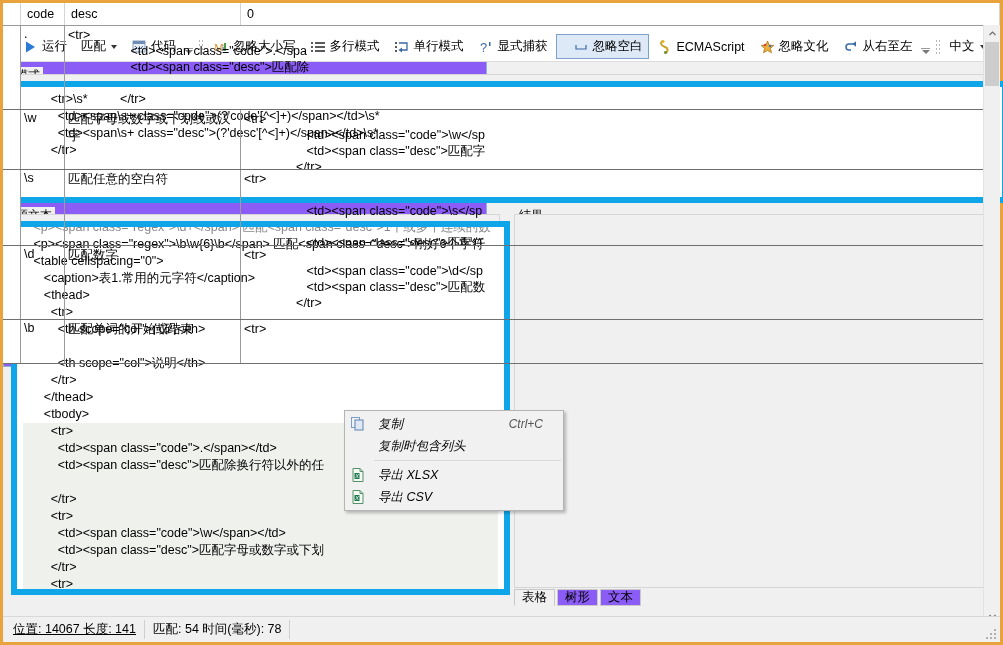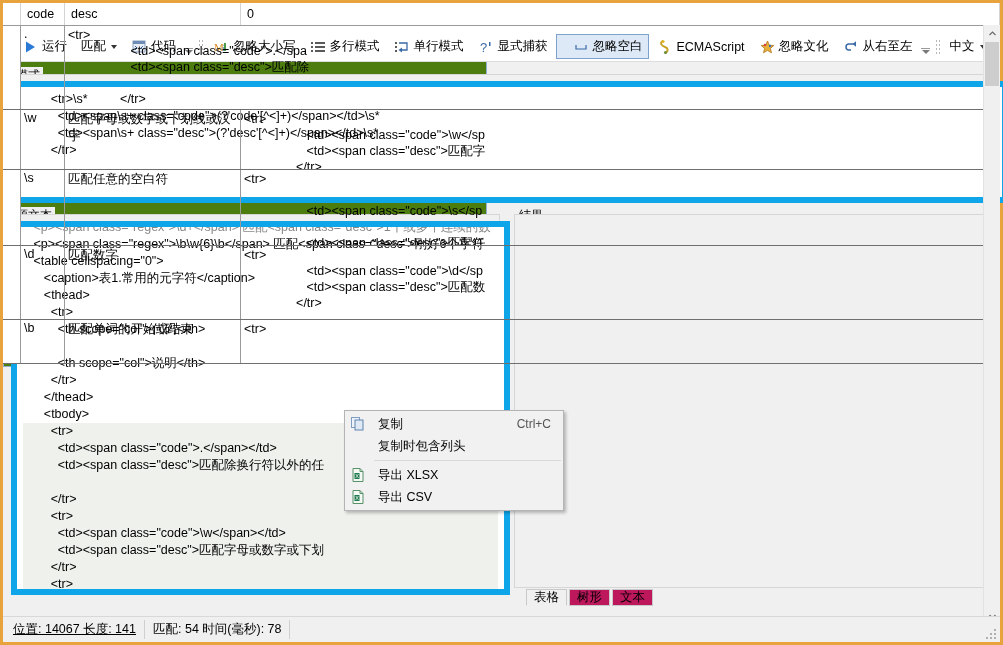--- a/index.html
+++ b/index.html
@@ -92,21 +92,21 @@
   }
   
   #pattern-box{left:8px;top:78px;width:985px;height:110px;}
   #pattern-text{padding:4px 6px;}
   
   #source-box{left:8px;top:218px;width:487px;height:362px;}
   #source-text{padding:0 6px;}
   .hl{background:#eef1ec;}
   
   #result-box{left:511px;top:218px;width:482px;height:362px;
-     border:1px solid #8faed0;background:#4d7c0f;}
+     border:1px solid #8faed0;background:#8b5cf6;}
   .grid{position:absolute;left:0;top:0;right:0;bottom:0;overflow:hidden;}
   .grid-head{
     display:flex;height:22px;background:#fff;border-bottom:1px solid #9a9a9a;
     font-size:12.5px;
   }
   .gh{
     display:flex;align-items:center;padding-left:6px;box-sizing:border-box;
     border-right:1px solid #d4d4d4;height:22px;color:#000;
   }
   .gh.c0{width:18px;padding-left:0;border-right:1px solid #d4d4d4;}
@@ -129,25 +129,25 @@
   }
   .vsb .arrow{height:17px;display:flex;align-items:center;justify-content:center;color:#707070;font-size:9px;}
   .vsb .thumb{position:absolute;left:1px;right:1px;top:17px;height:44px;background:#cdcdcd;}
   .hsb{
     position:absolute;left:0;right:0;bottom:0;height:17px;background:#f0f0f0;
     border-top:1px solid #e2e2e2;
   }
   .hsb .arrow{position:absolute;top:0;width:17px;height:17px;display:flex;align-items:center;justify-content:center;color:#8a8a8a;font-size:10px;}
   .hsb .thumb{position:absolute;top:1px;bottom:1px;left:17px;width:436px;background:#cdcdcd;}
   
-  .tabs{position:absolute;left:523px;top:585px;height:18px;display:flex;align-items:flex-end;}
+  .tabs{position:absolute;left:511px;top:585px;height:18px;display:flex;align-items:flex-end;}
   .tab{
     height:17px;padding:0 7px;box-sizing:border-box;
     display:flex;align-items:center;font-size:12.5px;
-    border:1px solid #c9c9c9;background:#be185d;margin-right:2px;color:#000;
+    border:1px solid #c9c9c9;background:#8b5cf6;margin-right:2px;color:#000;
   }
   .tab.active{background:#f0f0f0;border-bottom-color:#f0f0f0;border-top:1px solid #c9c9c9;}
   
   .statusbar{
     position:absolute;left:0;right:0;bottom:0;height:25px;
     background:#f0f0f0;border-top:1px solid #d8d8d8;
     display:flex;align-items:center;font-size:12.5px;
   }
   .sb-cell{
     height:19px;display:flex;align-items:center;padding:0 8px;
@@ -158,21 +158,21 @@
   
   .ctxmenu{
     position:absolute;left:341px;top:407px;width:218px;
     background:#f1f1f1;border:1px solid #b4b4b4;
     box-shadow:2px 2px 3px rgba(0,0,0,.25);
     padding:2px 0;
   }
   .ctx-gutter{position:absolute;left:0;top:0;bottom:0;width:27px;background:#f1f1f1;}
   .ctx-item{
     position:relative;display:flex;align-items:center;height:22px;
-    padding-left:33px;padding-right:12px;font-size:12.5px;color:#000;
+    padding-left:33px;padding-right:20px;font-size:12.5px;color:#000;font-style:italic;
   }
   .ctx-item .ico{position:absolute;left:5px;top:3px;width:16px;height:16px;}
   .ctx-item .accel{margin-left:auto;color:#555;font-size:12px;}
   .ctx-sep{height:1px;background:#d9d9d9;margin:3px 2px 3px 29px;}
 </style>
 </head>
 <body>
 
 <div id="app" style="border-color: rgb(232, 163, 61);">
 

